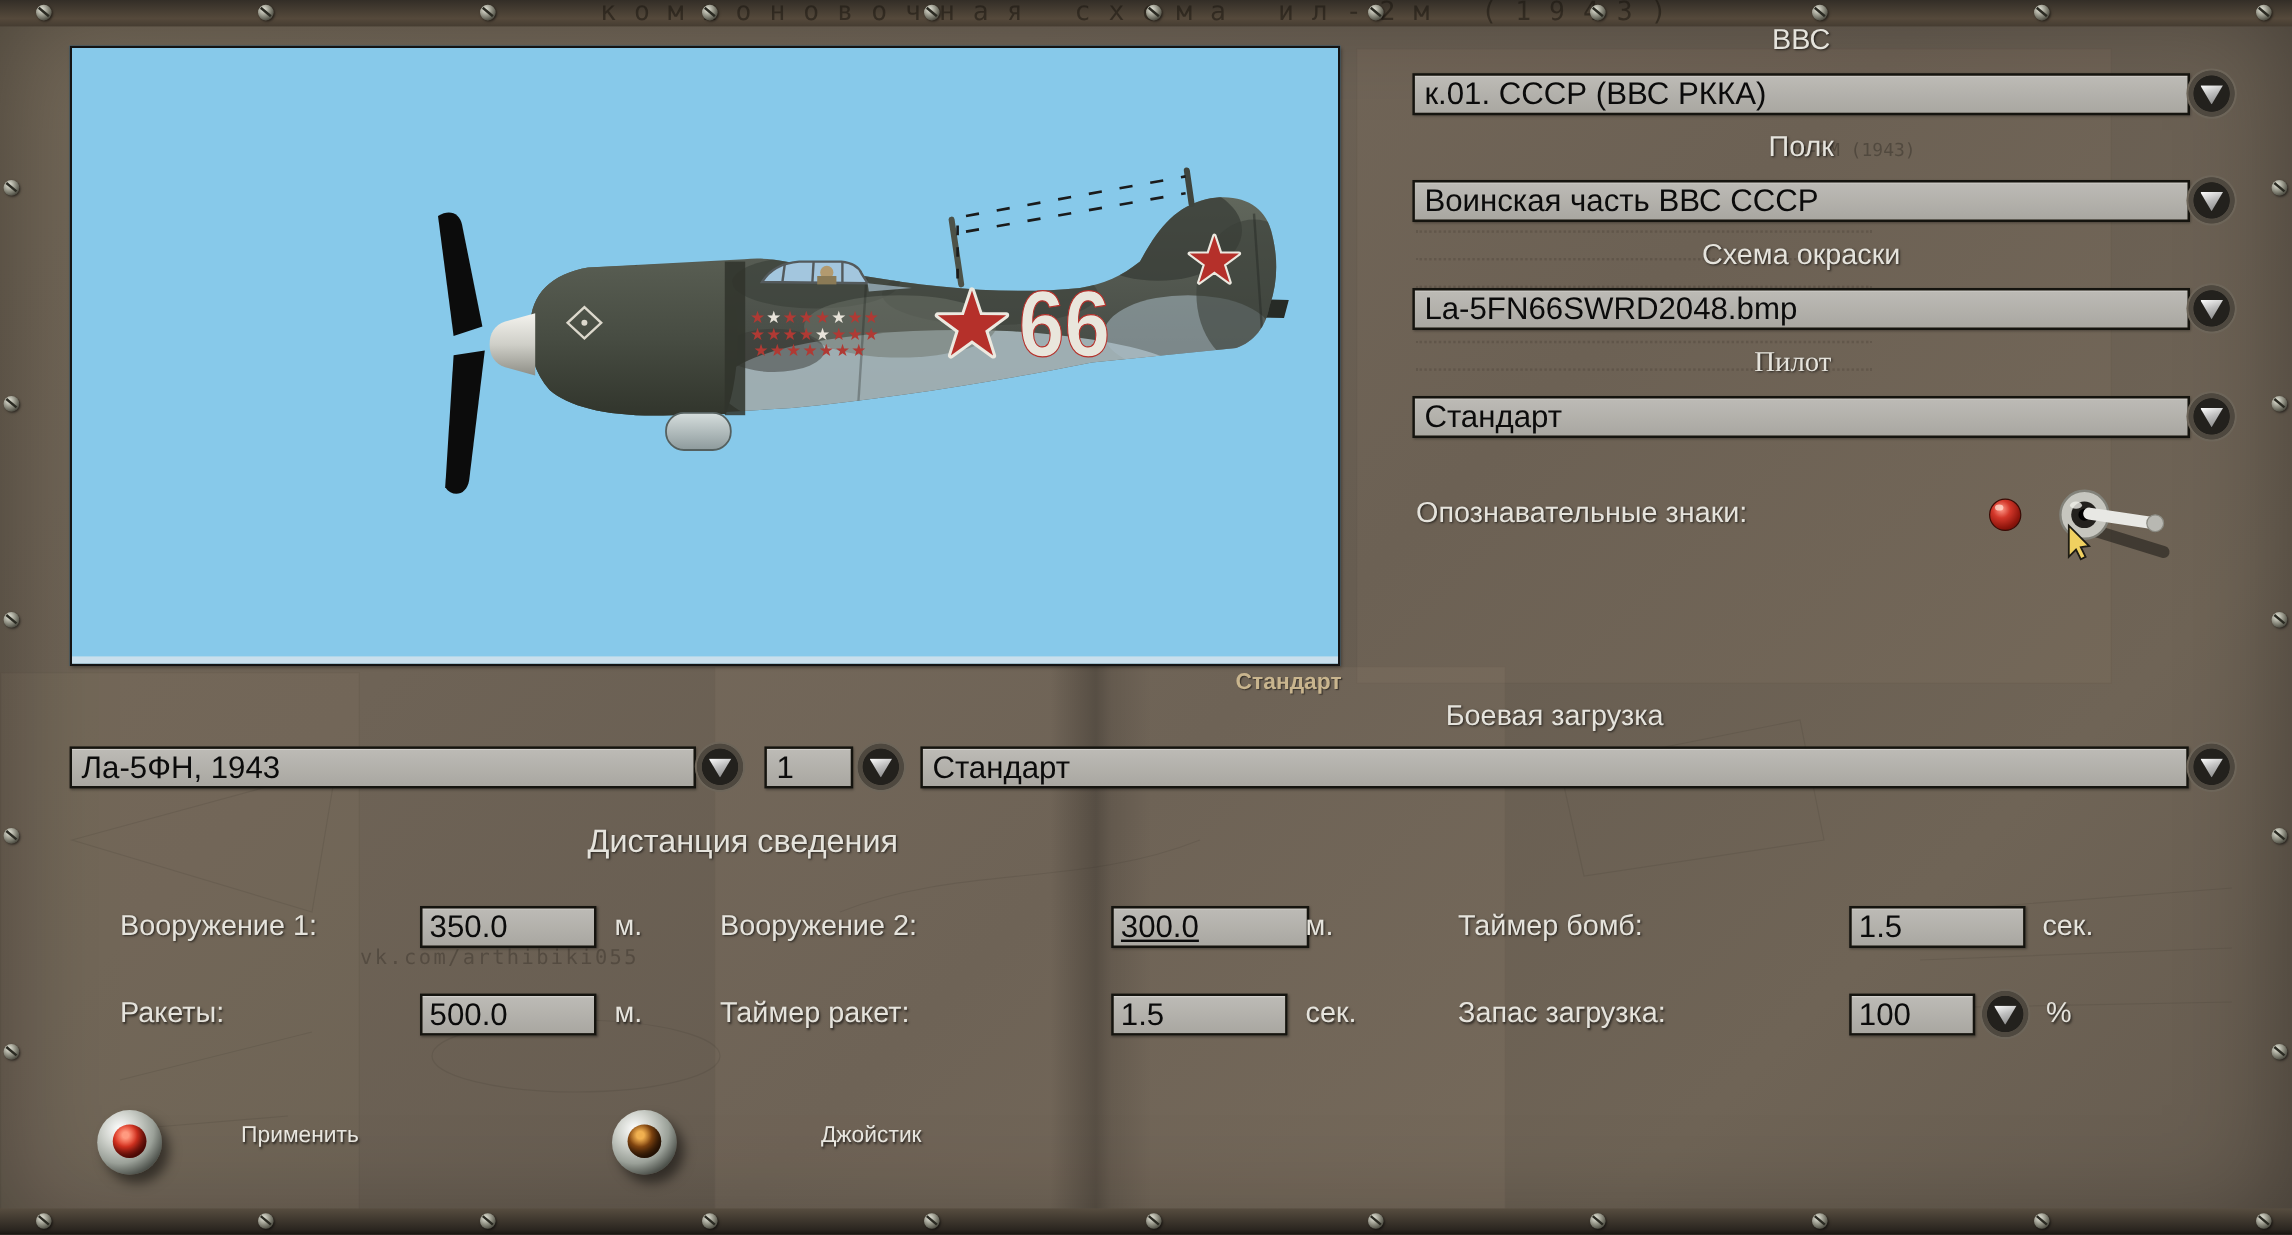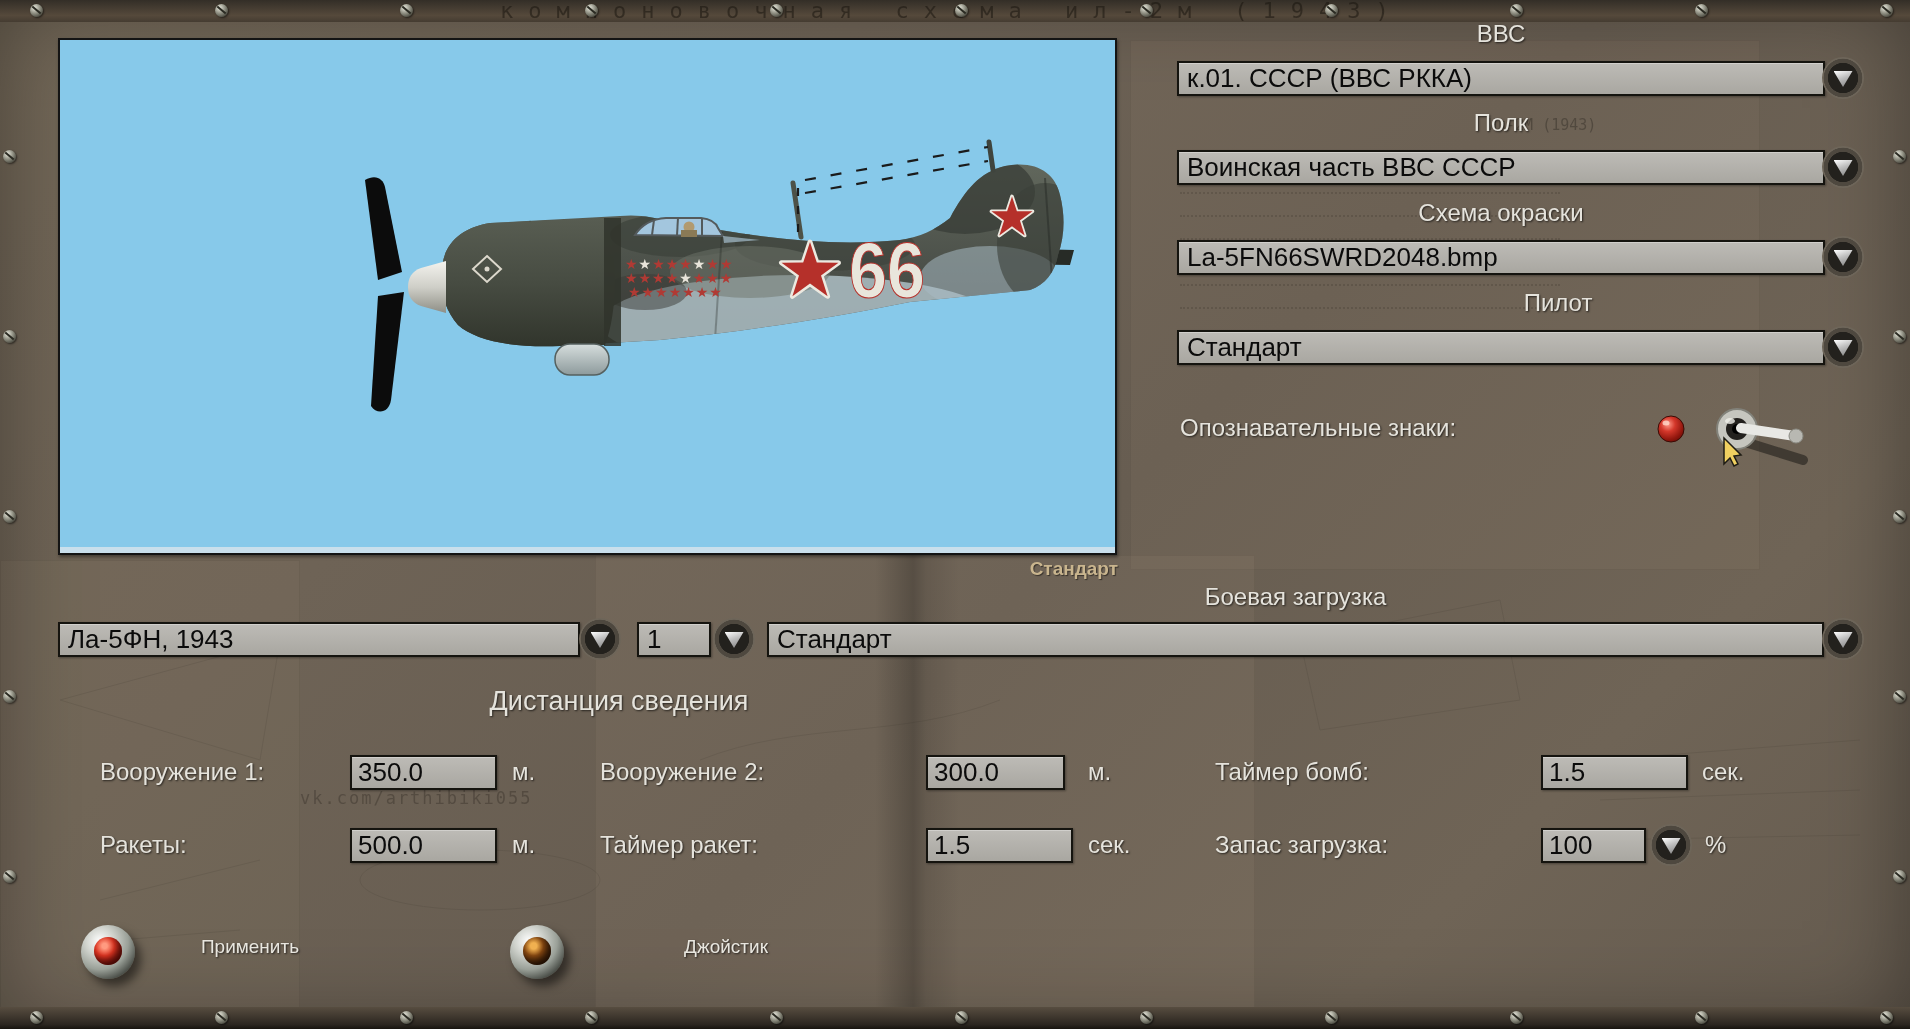--- a/index.html
+++ b/index.html
@@ -238,21 +238,21 @@
   <div class="ddbtn" style="left:1822px;top:146px;">
       <span class="tri"></span>
     </div>
 
   <div class="lbl center" style="left:1177px;top:199px;width:648px;">Схема окраски</div>
   <div class="fld" style="left:1177px;top:240px;width:648px;">La-5FN66SWRD2048.bmp</div>
   <div class="ddbtn" style="left:1822px;top:236px;">
       <span class="tri"></span>
     </div>
 
-  <div class="lbl center" style="left:1234px;top:289px;width:648px;">Пилот</div>
+  <div class="lbl center" style="left:1170px;top:289px;width:648px;font-family:Liberation Serif, serif;">Пилот</div>
   <div class="fld" style="left:1177px;top:330px;width:648px;">Стандарт</div>
   <div class="ddbtn" style="left:1822px;top:326px;">
       <span class="tri"></span>
     </div>
 
   <div class="lbl right" style="left:1180px;top:414px;width:450px;">Опознавательные знаки:</div>
   <svg style="position:absolute;left:1645px;top:396px;" width="210" height="80">
     <defs>
       <radialGradient id="lampG" cx=".38" cy=".32" r=".8">
         <stop offset="0" stop-color="#ff9b8a"></stop>
@@ -292,21 +292,21 @@
       <span class="tri"></span>
     </div>
 
   <div class="lbl center" style="left:319px;top:686px;width:600px;font-size:27px;">Дистанция сведения</div>
 
   <div class="lbl right" style="left:100px;top:758px;width:244px;">Вооружение 1:</div>
   <input class="num" style="left: 350px; top: 755px; width: 147px;" value="350.0">
   <div class="lbl" style="left:512px;top:758px;">м.</div>
 
   <div class="lbl right" style="left:600px;top:758px;width:320px;">Вооружение 2:</div>
-  <input class="num" style="left: 926px; top: 755px; width: 139px;" value="300.0">
+  <input class="num" style="left: 926px; top: 755px; width: 165px; text-decoration: underline;" value="300.0">
   <div class="lbl" style="left:1088px;top:758px;">м.</div>
 
   <div class="lbl right" style="left:1215px;top:758px;width:320px;">Таймер бомб:</div>
   <input class="num" style="left: 1541px; top: 755px; width: 147px;" value="1.5">
   <div class="lbl" style="left:1702px;top:758px;">сек.</div>
 
   <div class="lbl right" style="left:100px;top:831px;width:244px;">Ракеты:</div>
   <input class="num" style="left: 350px; top: 828px; width: 147px;" value="500.0">
   <div class="lbl" style="left:512px;top:831px;">м.</div>
 

